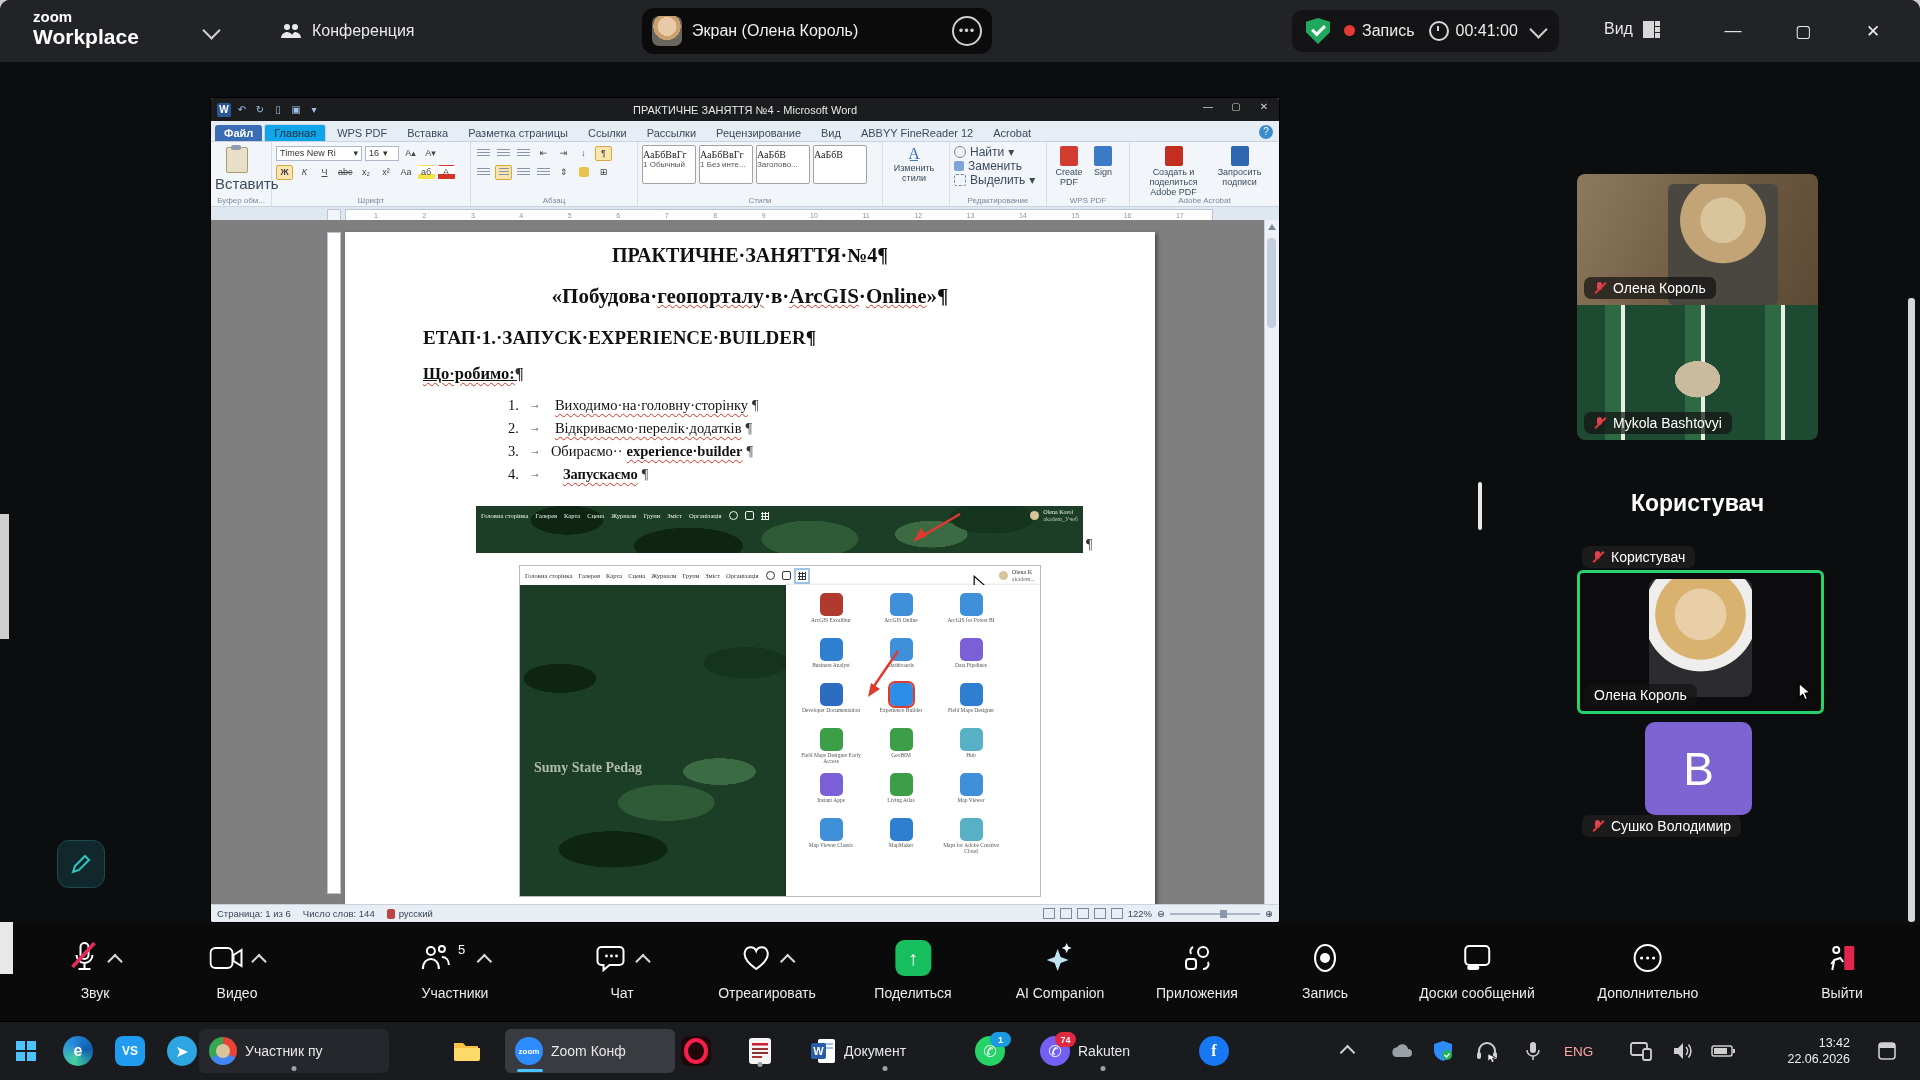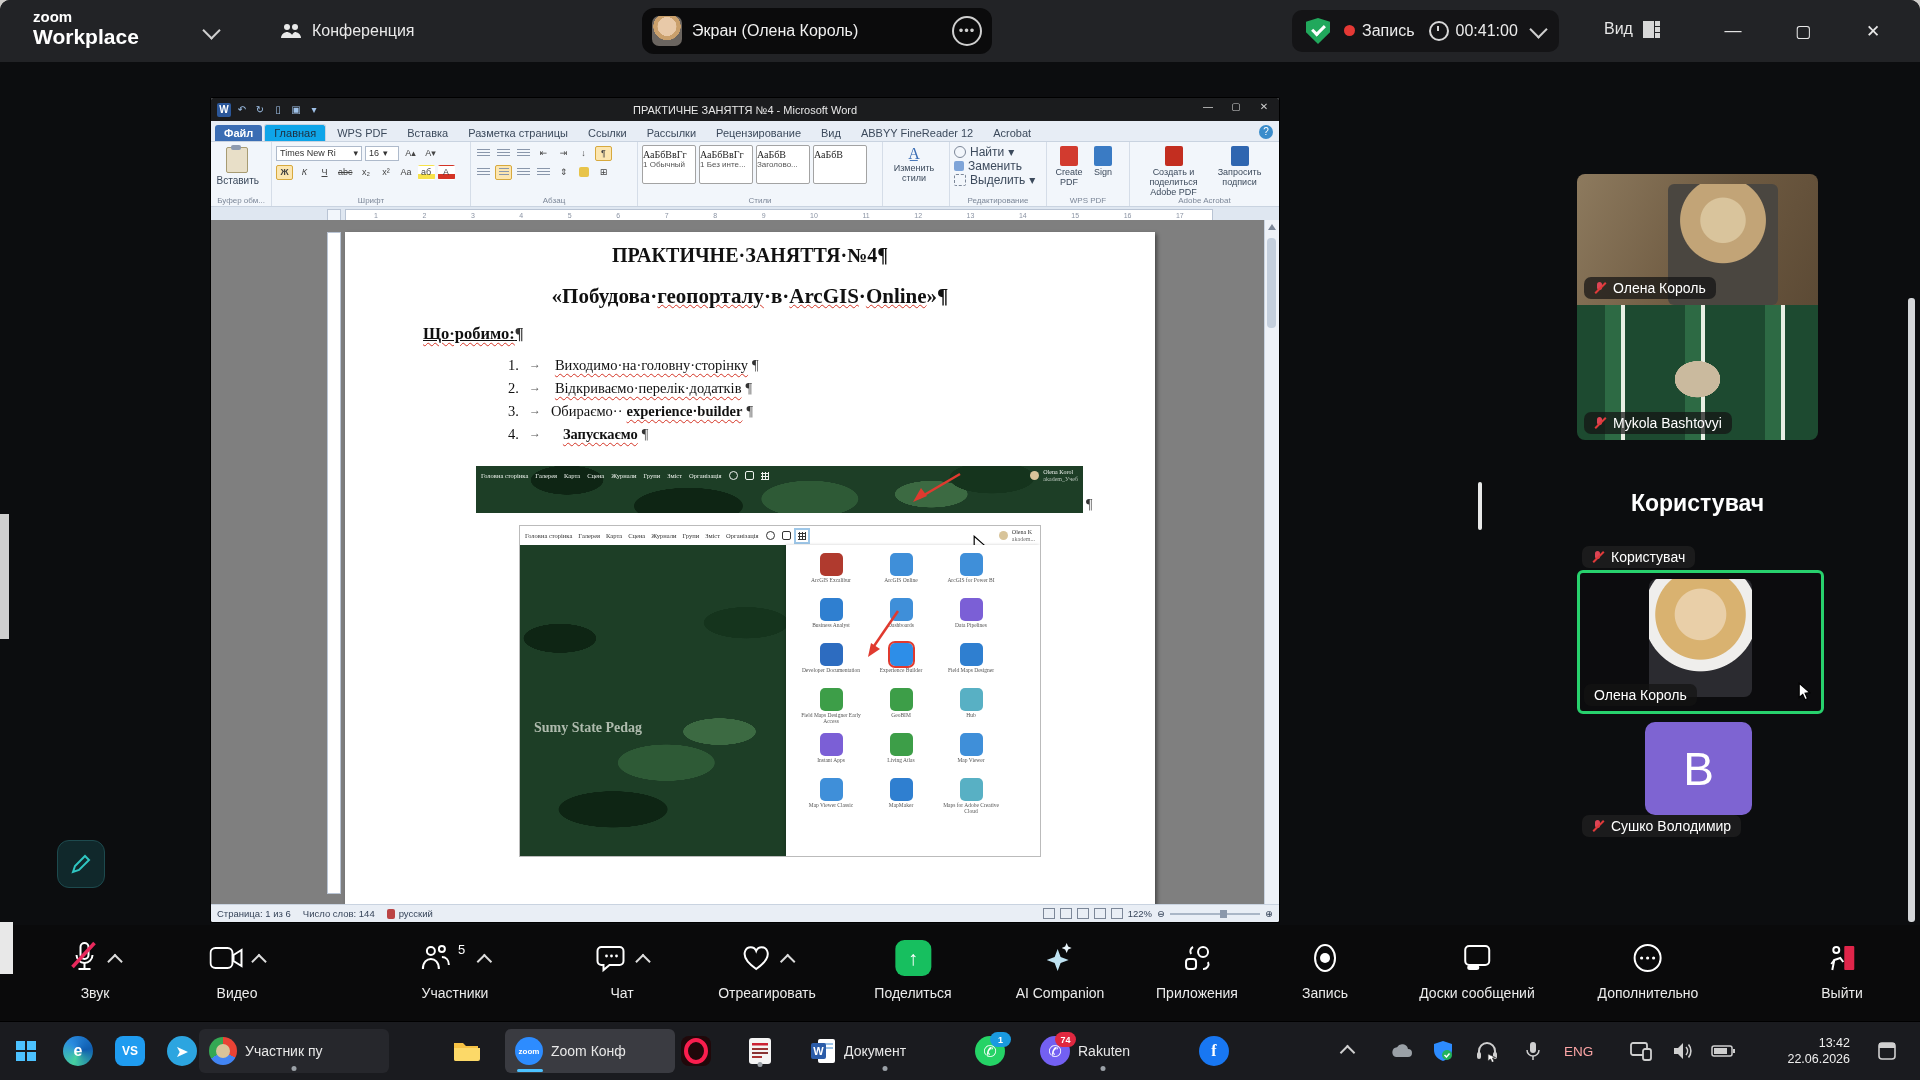--- a/index.html
+++ b/index.html
@@ -39,21 +39,21 @@
   .wwb{display:flex;position:absolute;right:4px;top:3px;gap:6px;color:#cfcfcf;font-size:10px;}
   .wwb span{width:22px;text-align:center;}
   .wtabs{height:20px;background:#e7edf5;display:flex;align-items:flex-end;padding-left:4px;gap:2px;border-bottom:1px solid #c9d3e0;position:relative;}
   .wtab{font-size:11px;color:#3c4a5c;padding:2px 9px;border-radius:3px 3px 0 0;}
   .wtab.file{background:#3a6db4;color:#fff;font-weight:bold;}
   .wtab.active{background:#0ea5e9;border:1px solid #c9d3e0;border-bottom:none;color:#1f2c3d;}
   .whelp{position:absolute;right:6px;bottom:2px;width:14px;height:14px;border-radius:50%;background:#3a8ccb;color:#fff;font-size:10px;text-align:center;line-height:14px;}
   .ribbon{height:64px;background:#f2f6fb;display:flex;border-bottom:1px solid #c9d3e0;}
   .rgroup{border-right:1px solid #d5dde8;position:relative;padding:3px 4px 12px 4px;}
   .rglabel{position:absolute;bottom:1px;left:0;right:0;text-align:center;font-size:8px;color:#7c8798;}
-  .bigbtn{width:44px;text-align:right;font-size:10px;color:#3c4a5c;}
+  .bigbtn{width:44px;text-align:center;font-size:15px;color:#3c4a5c;}
   .clip{width:20px;height:24px;margin:2px auto;background:#e8dfc8;border:1px solid #a79b72;border-radius:2px;position:relative;}
   .clip:after{content:"";position:absolute;left:4px;top:-3px;width:10px;height:5px;background:#8e9bb0;border-radius:2px;}
   .rrow{display:flex;align-items:center;gap:3px;height:16px;margin-bottom:3px;}
   .combo{background:#fff;border:1px solid #aebacb;font-size:9px;color:#333;padding:0 3px;height:13px;display:flex;align-items:center;gap:4px;}
   .mini{min-width:13px;height:13px;border:1px solid transparent;border-radius:2px;font-size:9px;color:#444;display:flex;align-items:center;justify-content:center;padding:0 1px;}
   .lns{width:13px;height:9px;background:repeating-linear-gradient(#8a97ab 0 1px,transparent 1px 3px);}
   .lns.c{width:10px;}
   .stylebox{width:52px;height:34px;background:#fff;border:1px solid #a3a3a3;border-radius:2px;font-size:8px;color:#555;padding-top:3px;}
   .stylebox .samp{font-family:"Liberation Serif",serif;font-size:10px;color:#222;}
   .vbtn{font-size:9px;color:#3c4a5c;text-align:center;width:54px;}
@@ -396,20 +396,21 @@
           </div>
       </div>
 
       <div class="canvas">
         <div class="vruler"></div>
         <div class="page">
           <div class="dt1 dline">ПРАКТИЧНЕ·ЗАНЯТТЯ·№4¶</div>
           <div class="dt2 dline">
             
           <span style="text-decoration: none;">«Побудова·</span><span style="text-decoration: underline 1px wavy rgb(212, 52, 37);">геопорталу</span><span style="text-decoration: none;">·в·</span><span style="text-decoration: underline 1px wavy rgb(212, 52, 37);">ArcGIS</span><span style="text-decoration: none;">·</span><span style="text-decoration: underline 1px wavy rgb(212, 52, 37);">Online</span><span style="text-decoration: none;">»¶</span></div>
+          <div class="dt3 dline">ЕТАП·1.·ЗАПУСК·EXPERIENCE·BUILDER¶</div>
           <div class="dt4 dline"><span class="wavy">Що·робимо:</span><span class="pmark">¶</span></div>
           <div class="dlist">
 
               <div class="row">
                 <span>1.</span>
                 <span class="tabmark">→</span>
                 <span></span>
                 <span class="wavy" style="font-weight: normal;">Виходимо·на·головну·сторінку</span>
                 <span class="pmark">¶</span>
               </div>

